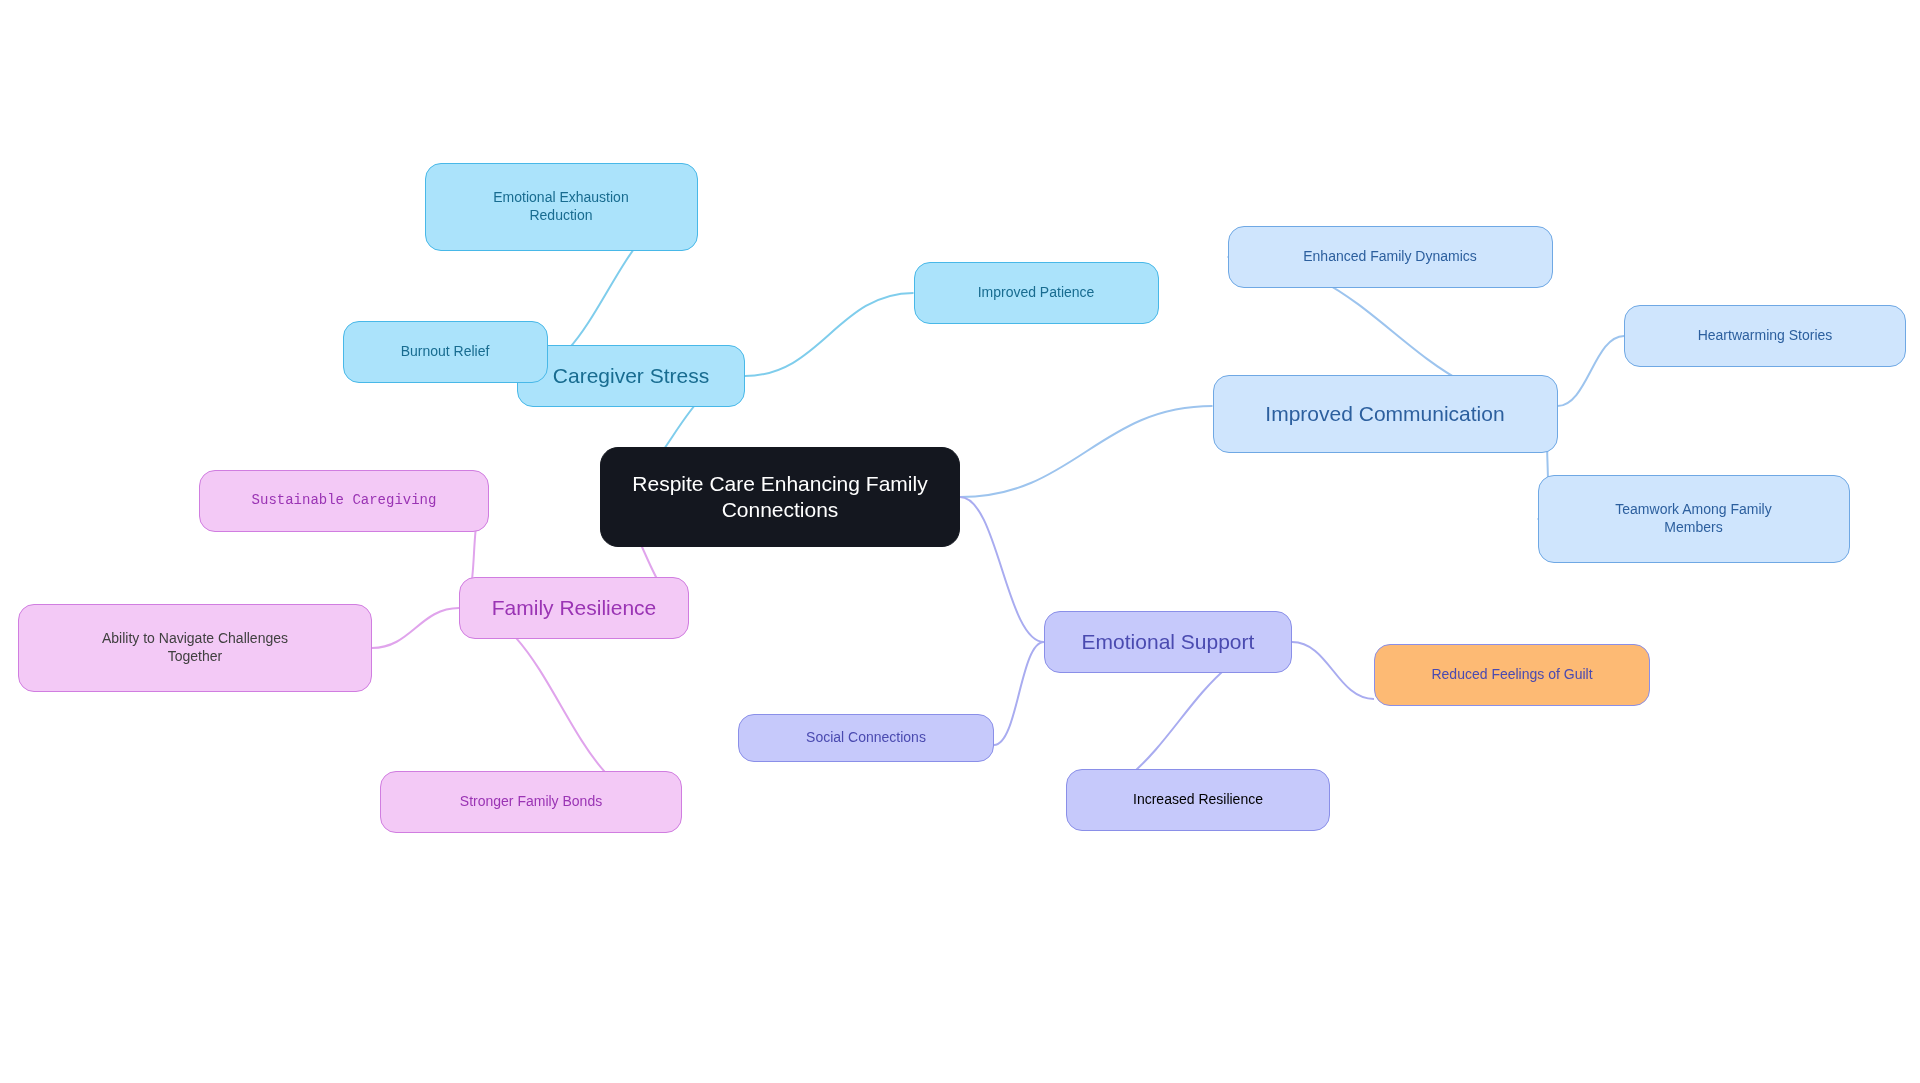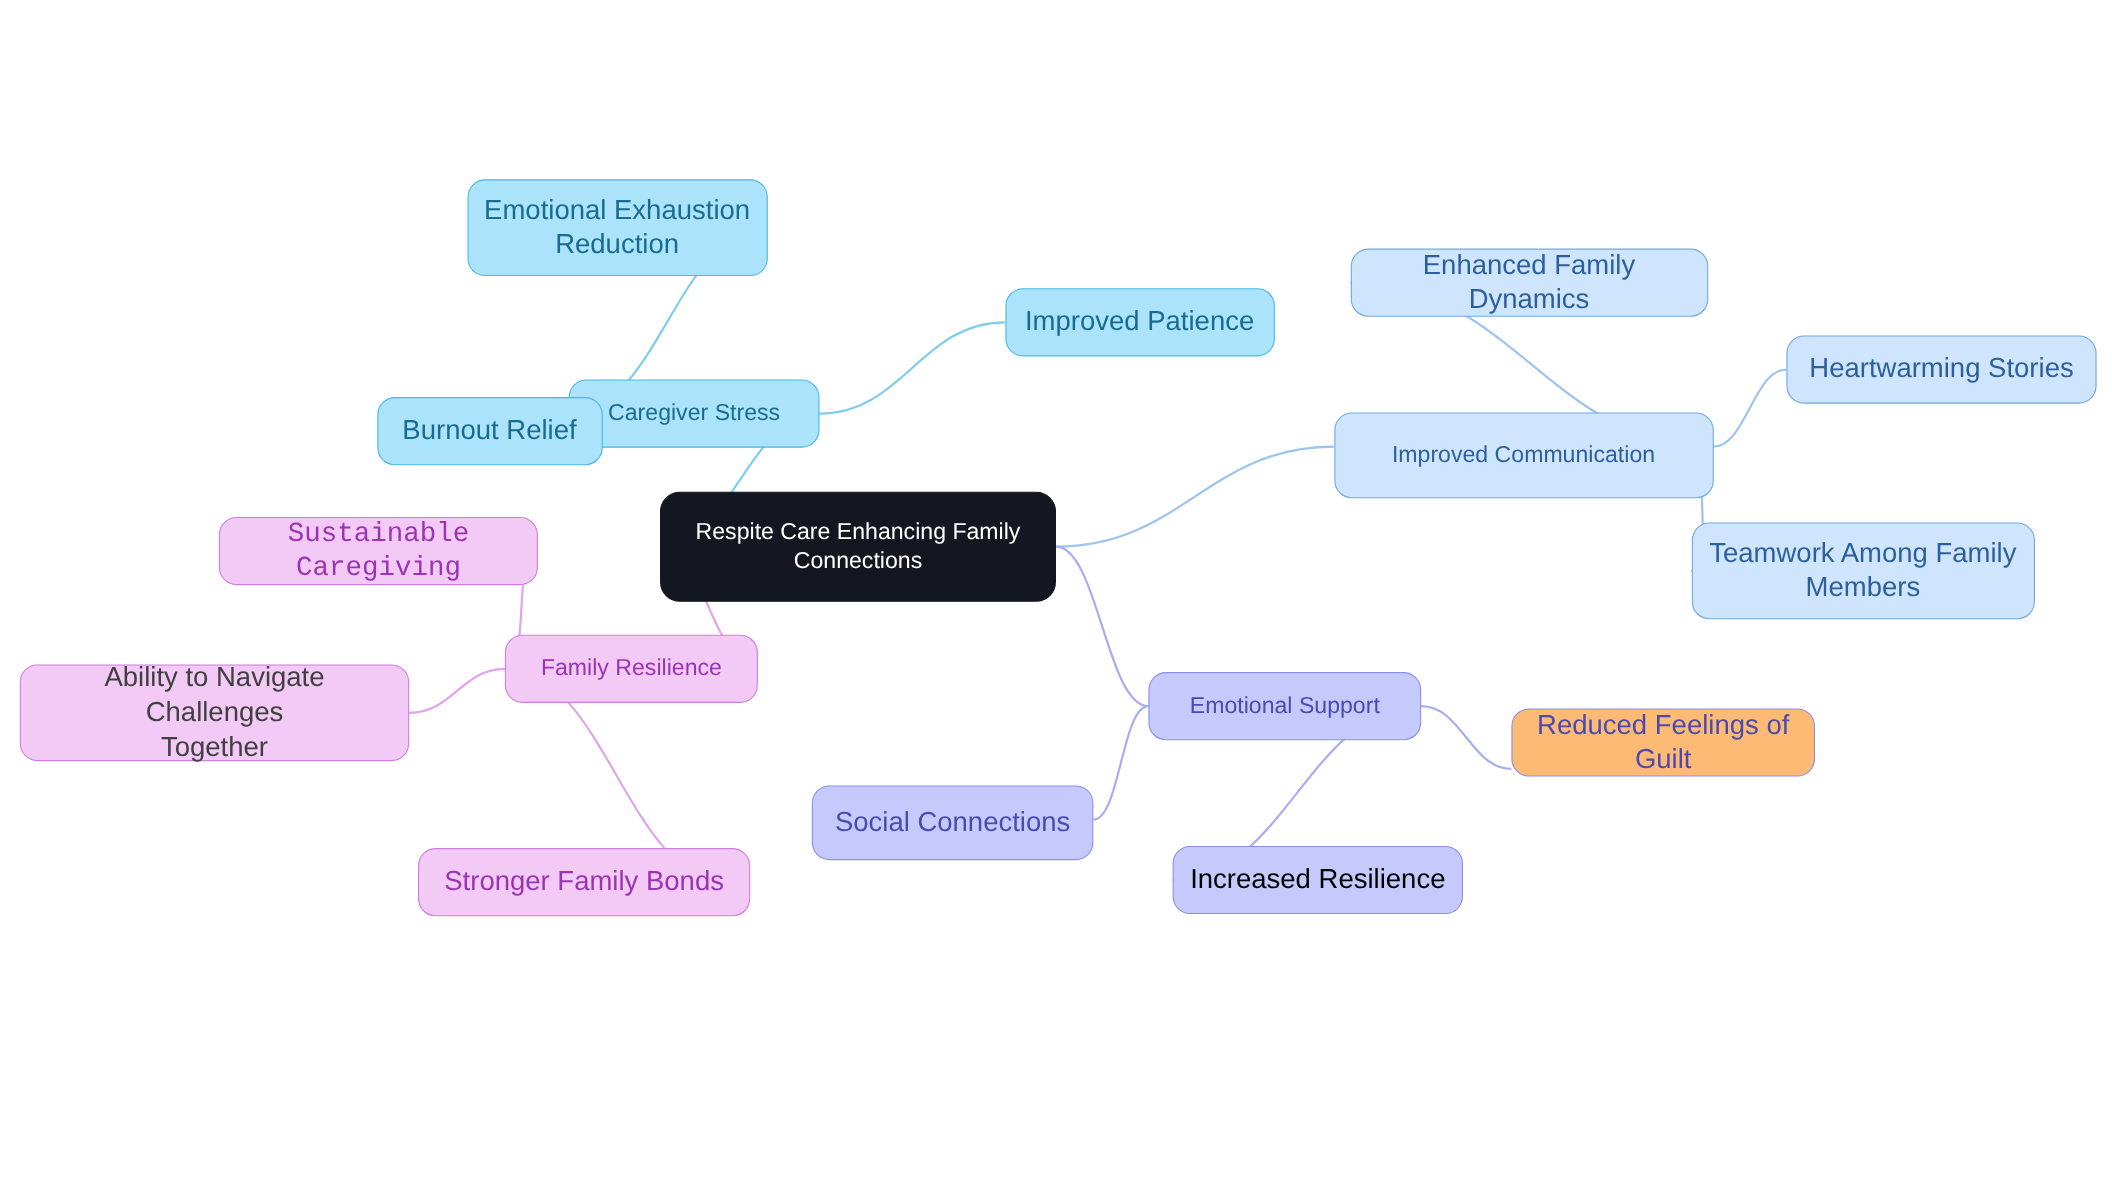--- a/index.html
+++ b/index.html
@@ -43,21 +43,21 @@
     background: #14171f;
     border-color: #14171f;
     color: #ffffff;
     font-size: 21px;
     border-radius: 18px;
   }
   .branch {
     font-size: 21px;
   }
   .leaf {
-    font-size: 25px;
+    font-size: 14px;
   }
 </style>
 </head>
 <body>
 
 <div id="mindmap">
   <svg id="edges">
       <path d="M 600 497 C 665.25 497, 679.75 376, 745 376" fill="none" stroke="#7fcdec" stroke-width="2"></path>
       <path d="M 517 376 C 598.225 376, 616.275 207, 697.5 207" fill="none" stroke="#7fcdec" stroke-width="2"></path>
       <path d="M 745 376 C 820.825 376, 837.675 293, 913.5 293" fill="none" stroke="#7fcdec" stroke-width="2"></path>
@@ -75,29 +75,29 @@
       <path d="M 459 608 C 419.85 608, 411.15 648, 372 648" fill="none" stroke="#e0a4ec" stroke-width="2"></path>
       <path d="M 459 608 C 550.35 608, 570.65 802, 662 802" fill="none" stroke="#e0a4ec" stroke-width="2"></path>
     </svg>
   <div id="node-layer">
       <div class="node root" style="left: 600px; top: 447px; width: 360px; height: 100px; background: rgb(20, 23, 31); border-color: rgb(20, 23, 31); color: rgb(255, 255, 255);">Respite Care Enhancing Family
 Connections</div>
       <div class="node branch" style="left: 517px; top: 345px; width: 228px; height: 62px; background: rgb(171, 227, 251); border-color: rgb(72, 184, 232); color: rgb(24, 108, 144);">Caregiver Stress</div>
       <div class="node leaf" style="left: 424.5px; top: 163px; width: 273px; height: 88px; background: rgb(171, 227, 251); border-color: rgb(72, 184, 232); color: rgb(24, 108, 144);">Emotional Exhaustion
 Reduction</div>
       <div class="node leaf" style="left: 913.5px; top: 262px; width: 245px; height: 62px; background: rgb(171, 227, 251); border-color: rgb(72, 184, 232); color: rgb(24, 108, 144);">Improved Patience</div>
-      <div class="node leaf" style="left: 342.5px; top: 321px; width: 205px; height: 62px; background: rgb(171, 227, 251); border-color: rgb(72, 184, 232); color: rgb(24, 108, 144); margin-top: 40px;">Burnout Relief</div>
+      <div class="node leaf" style="left: 342.5px; top: 321px; width: 205px; height: 62px; background: rgb(171, 227, 251); border-color: rgb(72, 184, 232); color: rgb(24, 108, 144);">Burnout Relief</div>
       <div class="node branch" style="left: 1212.5px; top: 375px; width: 345px; height: 78px; background: rgb(207, 229, 253); border-color: rgb(111, 168, 228); color: rgb(44, 95, 158);">Improved Communication</div>
       <div class="node leaf" style="left: 1227.5px; top: 226px; width: 325px; height: 62px; background: rgb(207, 229, 253); border-color: rgb(111, 168, 228); color: rgb(44, 95, 158);">Enhanced Family Dynamics</div>
       <div class="node leaf" style="left: 1624px; top: 305px; width: 282px; height: 62px; background: rgb(207, 229, 253); border-color: rgb(111, 168, 228); color: rgb(44, 95, 158);">Heartwarming Stories</div>
       <div class="node leaf" style="left: 1537.5px; top: 475px; width: 312px; height: 88px; background: rgb(207, 229, 253); border-color: rgb(111, 168, 228); color: rgb(44, 95, 158);">Teamwork Among Family
 Members</div>
       <div class="node branch" style="left: 1044px; top: 611px; width: 248px; height: 62px; background: rgb(198, 201, 251); border-color: rgb(138, 143, 232); color: rgb(74, 74, 176);">Emotional Support</div>
       <div class="node leaf" style="left: 1374px; top: 644px; width: 276px; height: 62px; background: #fdba74; border-color: rgb(138, 143, 232); color: rgb(74, 74, 176);">Reduced Feelings of Guilt</div>
       <div class="node leaf" style="left: 1066px; top: 769px; width: 264px; height: 62px; background: rgb(198, 201, 251); border-color: rgb(138, 143, 232); color: #000000;">Increased Resilience</div>
-      <div class="node leaf" style="left: 738px; top: 714px; width: 256px; height: 68px; background: rgb(198, 201, 251); border-color: rgb(138, 143, 232); color: rgb(74, 74, 176);">Social Connections</div>
+      <div class="node leaf" style="left: 738px; top: 714px; width: 256px; height: 48px; background: rgb(198, 201, 251); border-color: rgb(138, 143, 232); color: rgb(74, 74, 176);">Social Connections</div>
       <div class="node branch" style="left: 459px; top: 577px; width: 230px; height: 62px; background: rgb(243, 201, 246); border-color: rgb(208, 125, 224); color: rgb(154, 52, 180);">Family Resilience</div>
       <div class="node leaf" style="left: 199px; top: 470px; width: 290px; height: 62px; background: rgb(243, 201, 246); border-color: rgb(208, 125, 224); color: rgb(154, 52, 180); font-family: Liberation Mono, monospace;">Sustainable Caregiving</div>
       <div class="node leaf" style="left: 18px; top: 604px; width: 354px; height: 88px; background: rgb(243, 201, 246); border-color: rgb(208, 125, 224); color: #404040;">Ability to Navigate Challenges
 Together</div>
       <div class="node leaf" style="left: 380px; top: 771px; width: 302px; height: 62px; background: rgb(243, 201, 246); border-color: rgb(208, 125, 224); color: rgb(154, 52, 180);">Stronger Family Bonds</div>
     </div>
 </div>
 
 </body></html>

